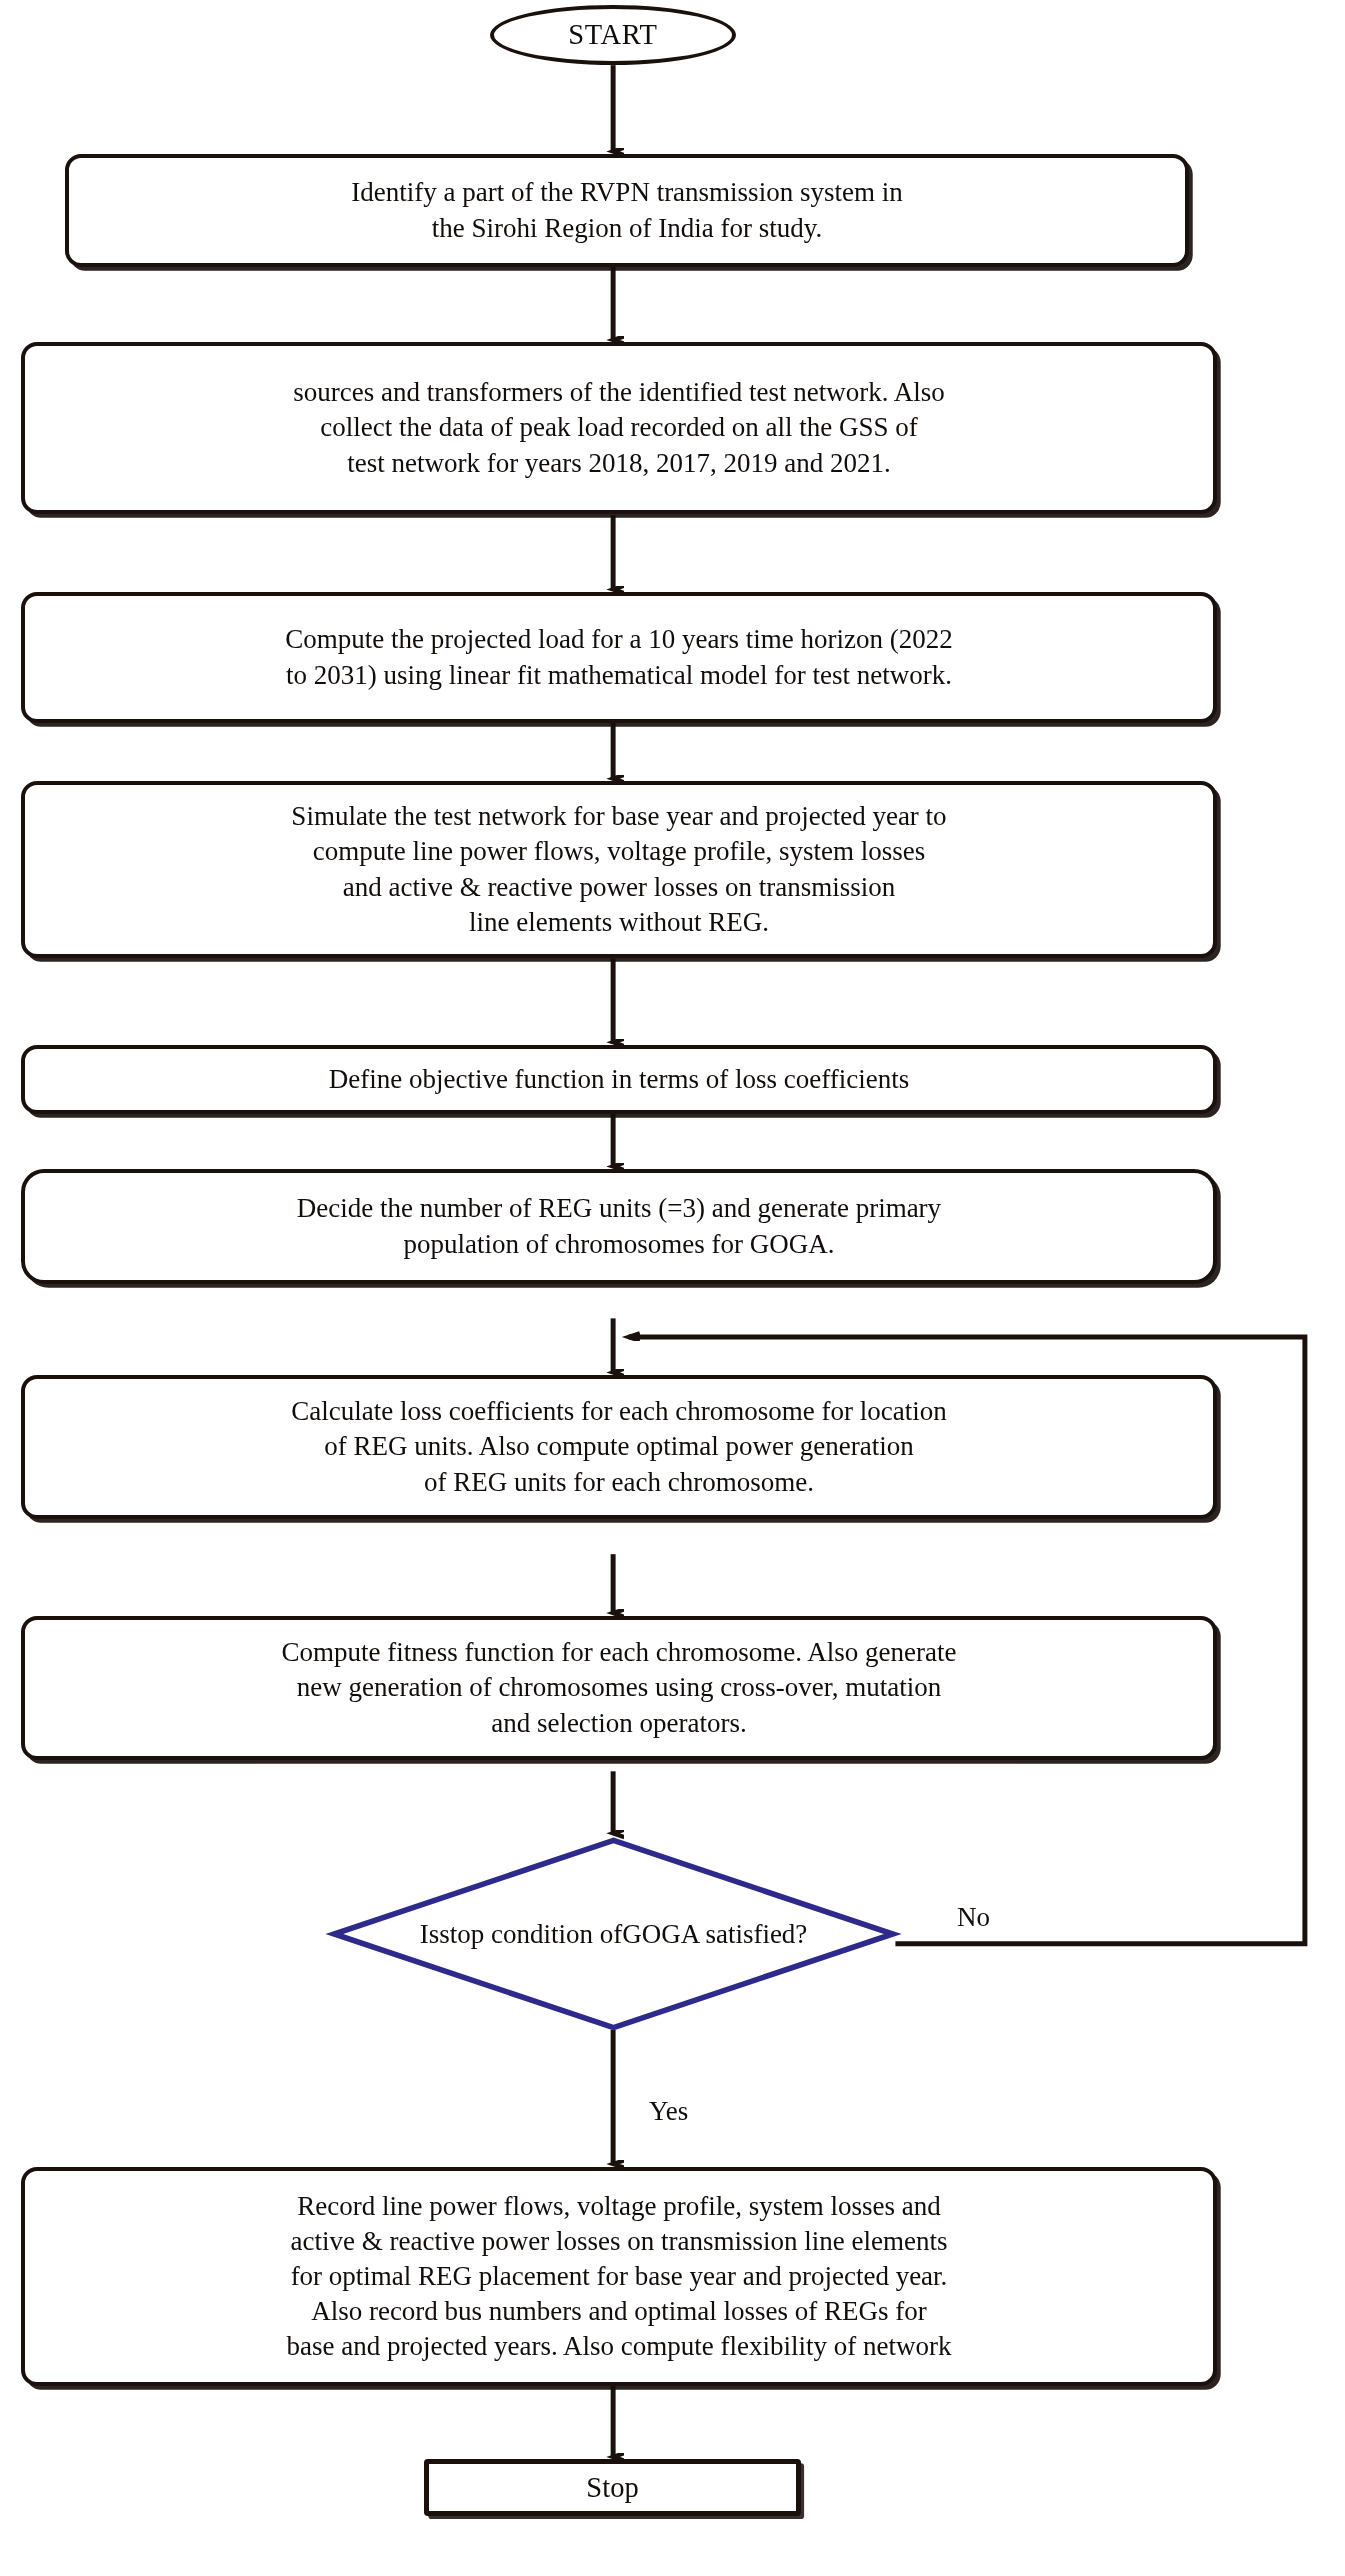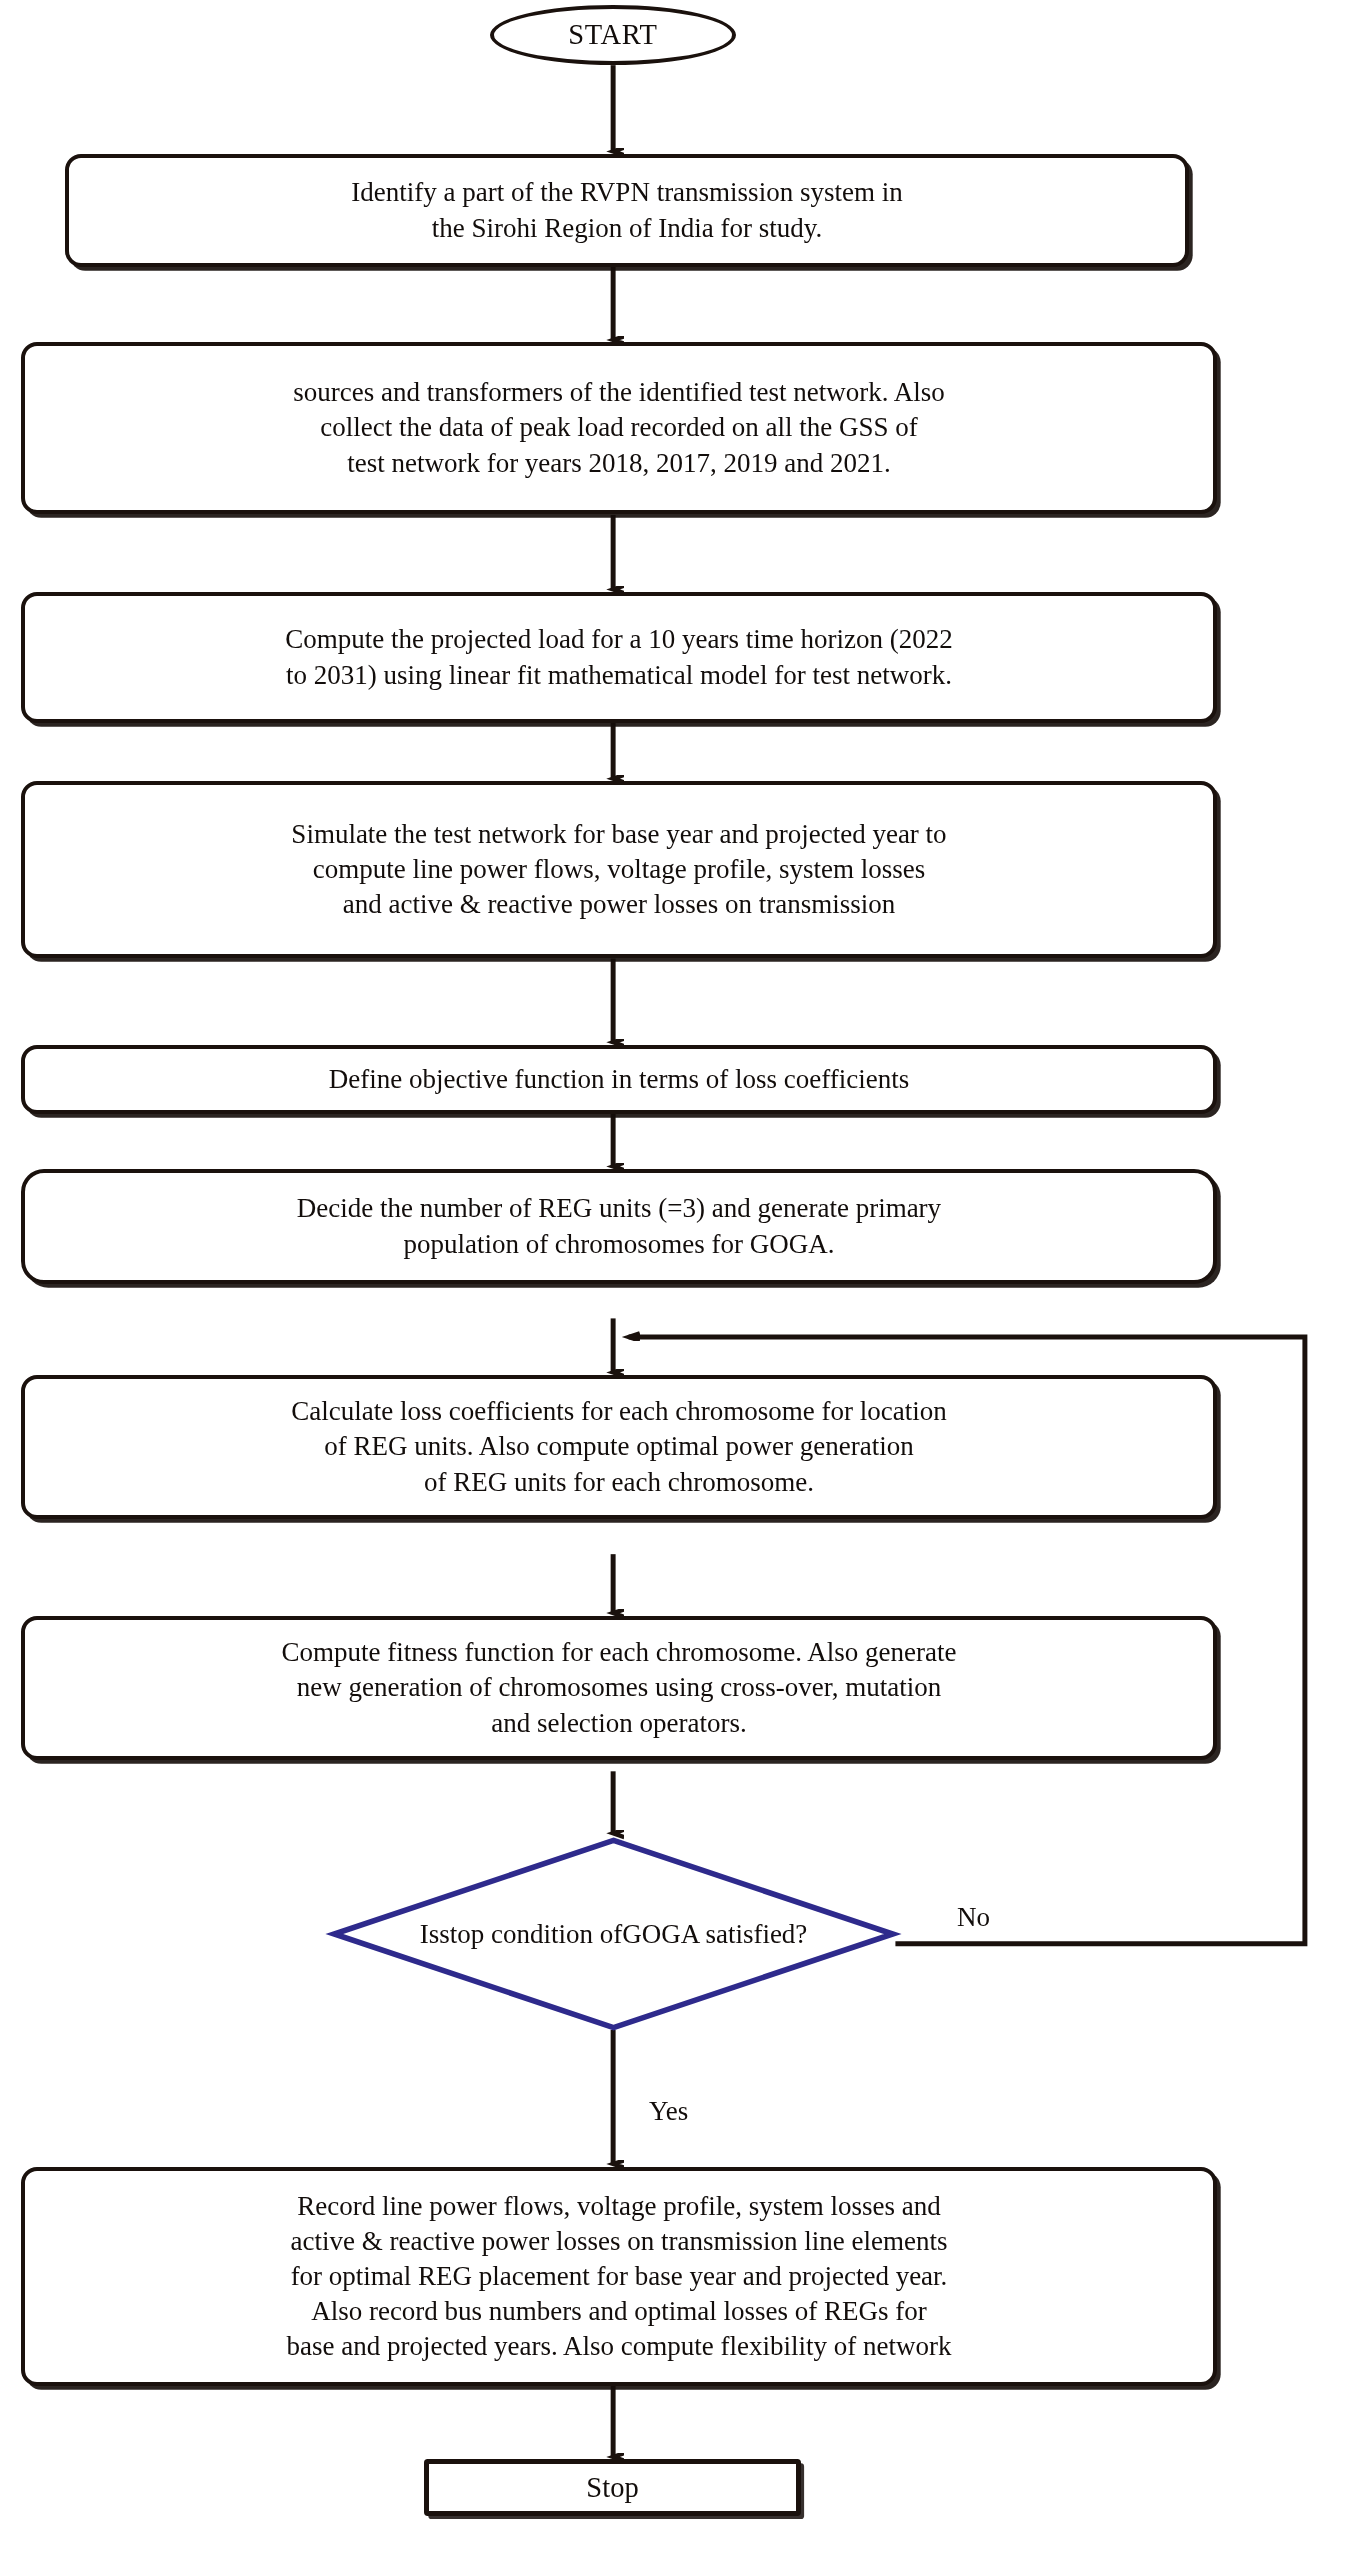--- a/index.html
+++ b/index.html
@@ -153,20 +153,21 @@
       <span class="ln">Compute the projected load for a 10 years time horizon (2022</span>
       <span class="ln">to 2031) using linear fit mathematical model for test network.</span>
     </div>
   </div>
 
   <div class="node proc" style="left:21px; top:781px; width:1196px; height:177px;">
     <div>
       <span class="ln">Simulate the test network for base year and projected year to</span>
       <span class="ln">compute line power flows, voltage profile, system losses</span>
       <span class="ln">and active &amp; reactive power losses on transmission</span>
+      <span class="ln">line elements without REG.</span>
     </div>
   </div>
 
   <div class="node proc" style="left:21px; top:1045px; width:1196px; height:69px;">
     <div>
       <span class="ln">Define objective function in terms of loss coefficients</span>
     </div>
   </div>
 
   <div class="node proc" style="left:21px; top:1169px; width:1196px; height:115px;border-radius:23px;">

